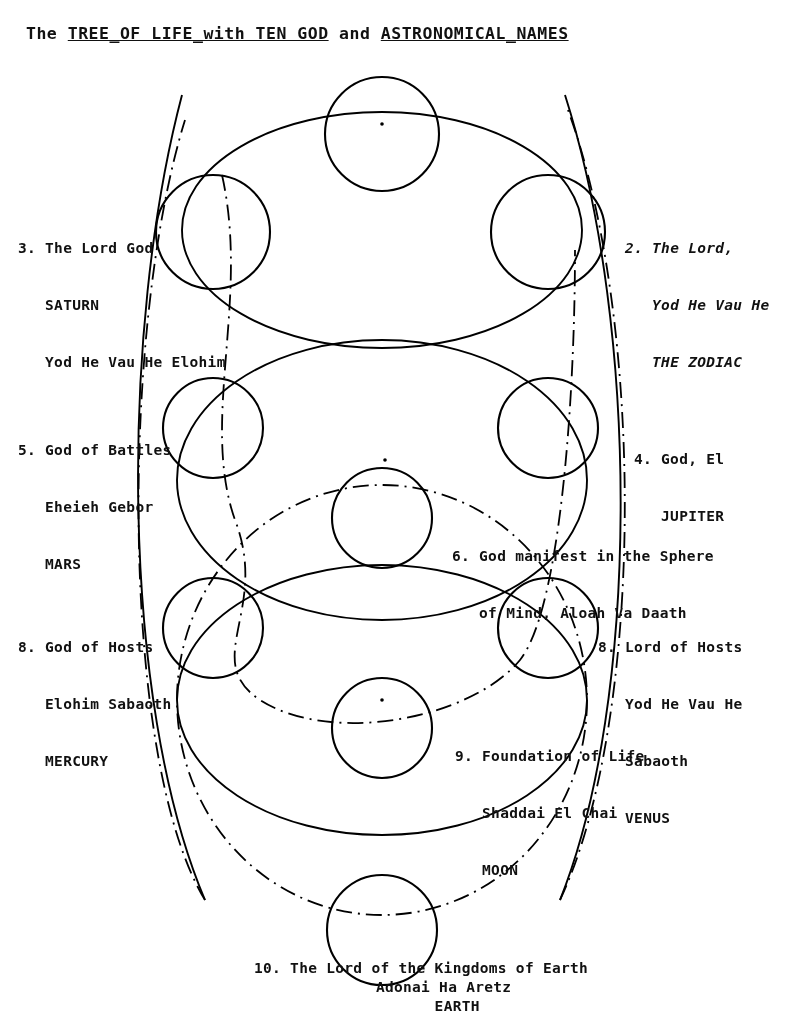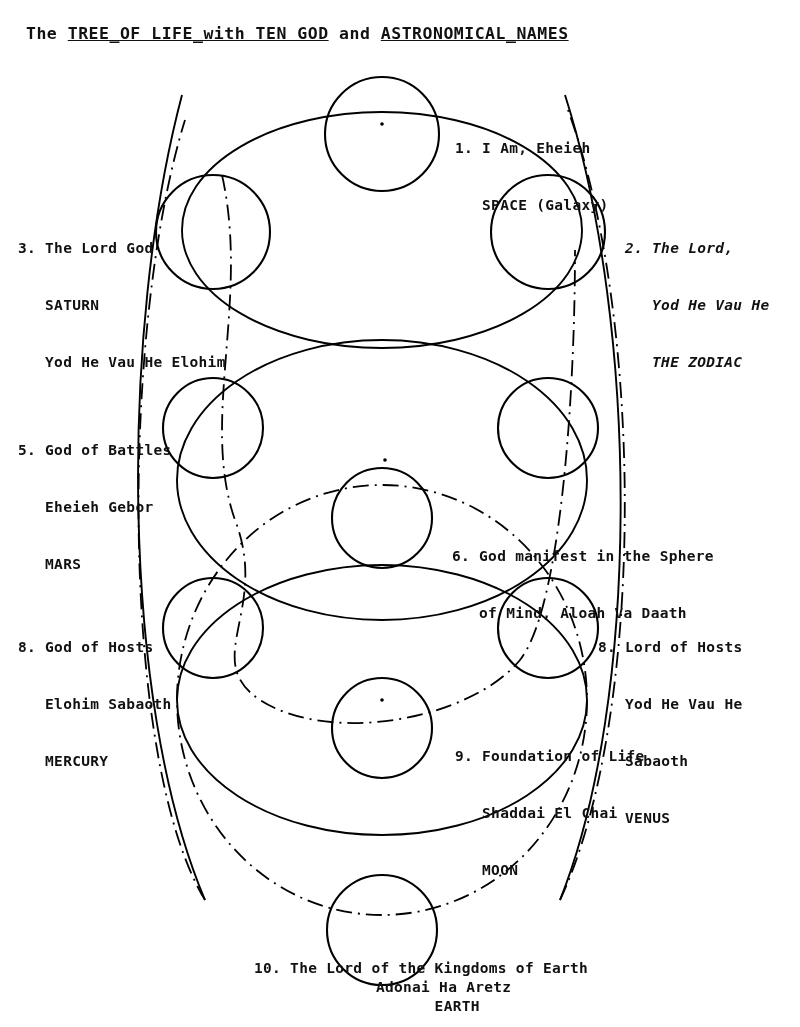--- a/index.html
+++ b/index.html
@@ -94,37 +94,37 @@
 
     <g fill="#000000">
       <circle cx="382" cy="124" r="1.8"></circle>
       <circle cx="385" cy="460" r="1.8"></circle>
       <circle cx="382" cy="700" r="1.8"></circle>
     </g>
   </svg>
 
   <div class="title"><span class="u" style="text-decoration:none">The </span><span class="u">TREE_OF LIFE_with TEN GOD</span><span> and </span><span class="u">ASTRONOMICAL_NAMES</span></div>
 
-  <div class="label" style="left:455px; top:101px;">
-    <span class="ln">1. I Am, Eheieh</span>
-    <span class="ln">   SPACE (Galaxy)</span>
-  </div>
 
   <div class="label" style="left:625px; top:201px;font-style:italic;">
     <span class="ln">2. The Lord,</span>
     <span class="ln">   Yod He Vau He</span>
     <span class="ln">   THE ZODIAC</span>
   </div>
 
   <div class="label" style="left:18px; top:201px;">
     <span class="ln">3. The Lord God</span>
     <span class="ln">   SATURN</span>
     <span class="ln">   Yod He Vau He Elohim</span>
   </div>
 
+  <div class="label" style="left:634px; top:412px;">
+    <span class="ln">4. God, El</span>
+    <span class="ln">   JUPITER</span>
+  </div>
 
   <div class="label" style="left:18px; top:403px;">
     <span class="ln">5. God of Battles</span>
     <span class="ln">   Eheieh Gebor</span>
     <span class="ln">   MARS</span>
   </div>
 
   <div class="label" style="left:452px; top:509px;">
     <span class="ln">6. God manifest in the Sphere</span>
     <span class="ln">   of Mind, Aloah Va Daath</span>

